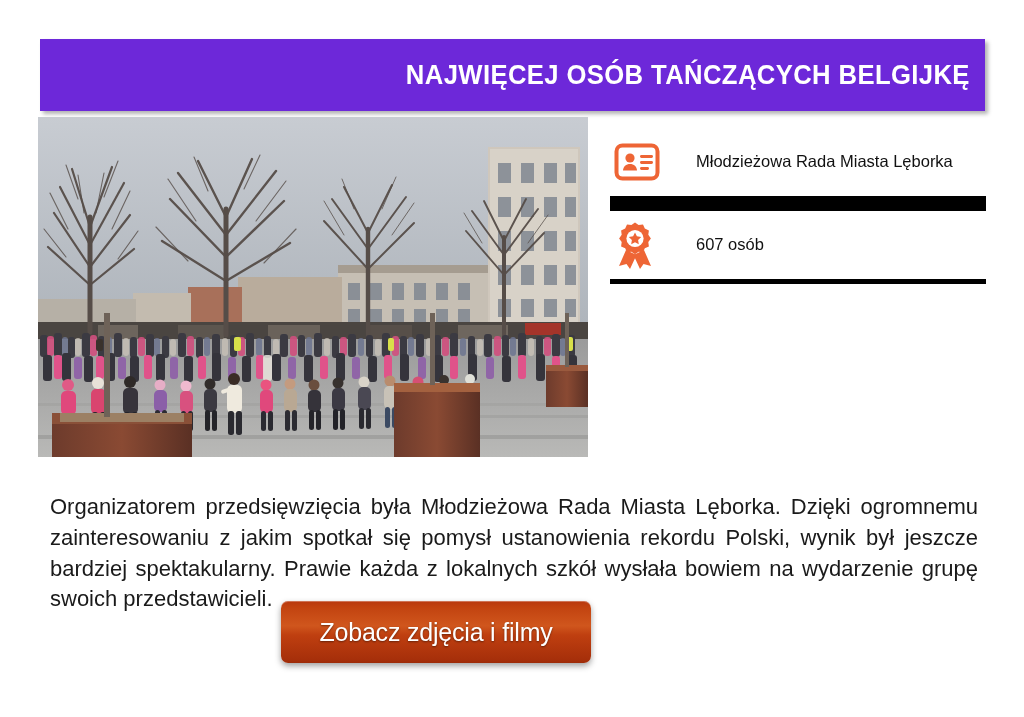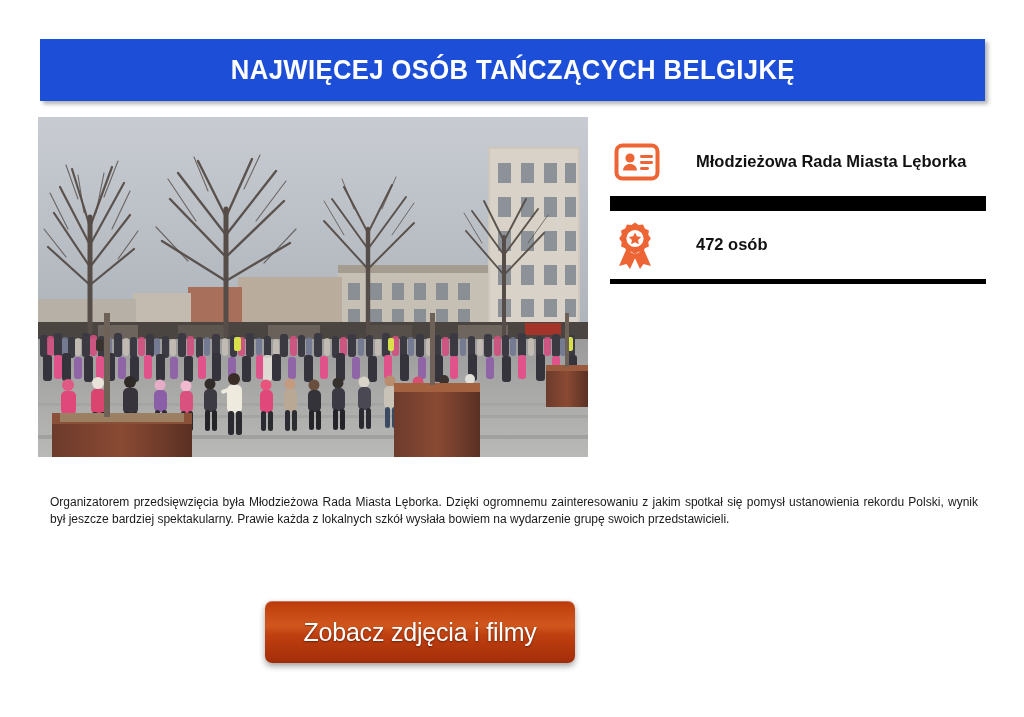--- a/index.html
+++ b/index.html
@@ -14,26 +14,26 @@
     overflow: hidden;
     position: relative;
   }
 
   
   .title-bar {
     position: absolute;
     left: 40px;
     top: 39px;
     width: 945px;
-    height: 62px;
-    background: #1d4ed8;
+    height: 72px;
+    background: #6d28d9;
     box-shadow: 3px 3px 4px rgba(0,0,0,0.30);
     display: flex;
     align-items: center;
-    justify-content: center;
+    justify-content: flex-end;
   }
   .title-bar .title-text {
     color: #ffffff;
     font-size: 27px;
     font-weight: bold;
     letter-spacing: 0.4px;
     font-family: "Liberation Sans", sans-serif;
     text-align: center;
     white-space: nowrap;
     transform: scaleX(0.95);
@@ -69,49 +69,49 @@
     min-width: 56px;
     height: 52px;
     display: flex;
     align-items: center;
     justify-content: flex-start;
     margin-left: 4px;
   }
   .info-icon svg { display: block; }
   .info-label {
     font-size: 16.5px;
-    font-weight: bold;
+    font-weight: normal;
     color: #111111;
     line-height: 1.30;
     margin-left: 26px;
     font-family: "Liberation Sans", sans-serif;
   }
   .divider {
     height: 5px;
     background: #000000;
     width: 100%;
   }
 
   
   .body-text {
     position: absolute;
     left: 50px;
-    top: 482px;
+    top: 470px;
     width: 928px;
-    font-size: 12px;
+    font-size: 22px;
     line-height: 1.40;
     color: #1a1a1a;
     text-align: justify;
     font-family: "Liberation Sans", sans-serif;
   }
 
   
   .cta-wrap {
     position: absolute;
-    left: 0;
+    left: 16px;
     top: 601px;
     width: 840px;
     display: flex;
     justify-content: center;
   }
   .cta-button {
     width: 310px;
     height: 62px;
     border: none;
     border-radius: 7px;
@@ -578,21 +578,21 @@
   <div class="info-row">
     <span class="info-icon">
       <svg width="44" height="48" viewBox="0 0 44 48" fill="none">
         <path d="M12 29 L5 45 L12.5 43 L16 48 L22.5 34z" fill="#ee6535"></path>
         <path d="M30 29 L37 45 L29.5 43 L26 48 L19.5 34z" fill="#ee6535"></path>
         <path d="M21 1.5l3.6 2.6 4.4-.6 1.8 4.1 4.1 1.8-.6 4.4 2.6 3.6-2.6 3.6.6 4.4-4.1 1.8-1.8 4.1-4.4-.6-3.6 2.6-3.6-2.6-4.4.6-1.8-4.1-4.1-1.8.6-4.4-2.6-3.6 2.6-3.6-.6-4.4 4.1-1.8 1.8-4.1 4.4.6z" fill="#ee6535"></path>
         <circle cx="21" cy="17.5" r="8.6" fill="#ffffff"></circle>
         <path d="M21 11.4l1.9 3.9 4.3.6-3.1 3 .7 4.3-3.8-2-3.8 2 .7-4.3-3.1-3 4.3-.6z" fill="#ee6535"></path>
       </svg>
     </span>
-    <span class="info-label">472 osób</span>
+    <span class="info-label">607 osób</span>
   </div>
   <div class="divider"></div>
 </div>
 
 <p class="body-text">Organizatorem przedsięwzięcia była Młodzieżowa Rada Miasta Lęborka. Dzięki ogromnemu zainteresowaniu z jakim spotkał się pomysł ustanowienia rekordu Polski, wynik był jeszcze bardziej spektakularny. Prawie każda z lokalnych szkół wysłała bowiem na wydarzenie grupę swoich przedstawicieli.</p>
 
 <div class="cta-wrap">
   <button class="cta-button">Zobacz zdjęcia i filmy</button>
 </div>
 

